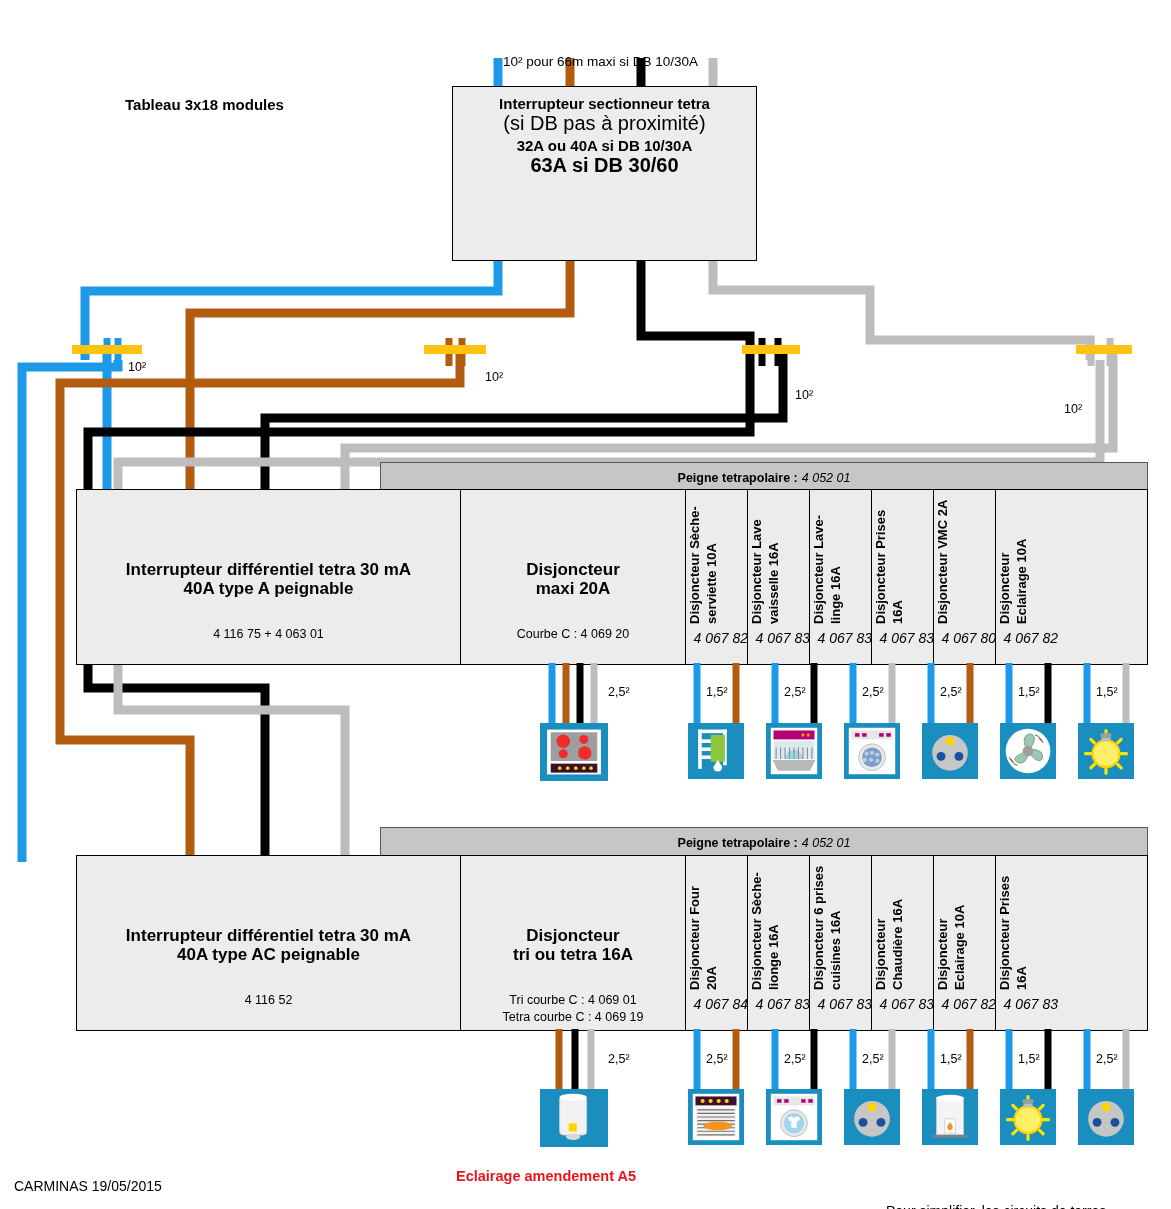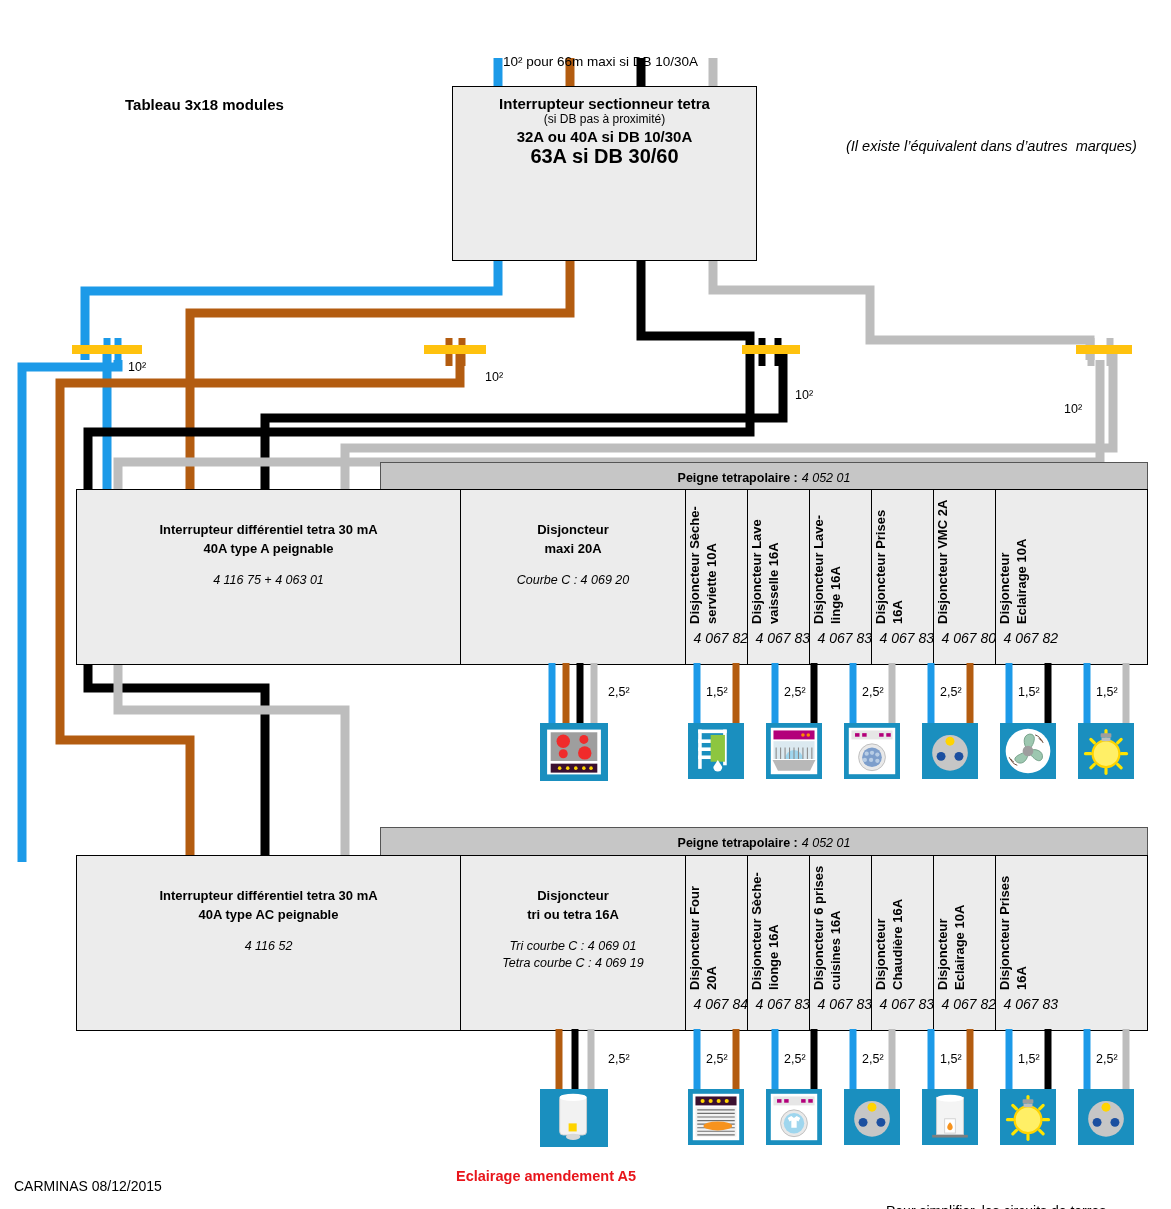--- a/index.html
+++ b/index.html
@@ -23,21 +23,21 @@
                  font-style:italic; text-align:left; }
 
   
   #sectionneur {
     left:452px; top:86px; width:305px; height:175px;
     background:#ececec; border:1.5px solid #000;
     display:flex; flex-direction:column; align-items:center;
     padding-top:8px;
   }
   #sectionneur .l1 { font-size:15px; font-weight:bold; }
-  #sectionneur .l2 { font-size:12px; }
+  #sectionneur .l2 { font-size:20px; }
   #sectionneur .l3 { font-size:15px; font-weight:bold; margin-top:2px;}
   #sectionneur .l4 { font-size:20px; font-weight:bold; }
   #sectionneur .refs { font-size:12.5px; font-style:italic; line-height:17px;
                        margin-top:12px; text-align:center; }
 
   
   .peigne {
     position:absolute; height:32px; background:#c6c6c6;
     border:1px solid #555; display:flex; align-items:center;
     justify-content:center; font-size:12.5px; font-weight:bold;
@@ -45,23 +45,23 @@
   .peigne i { font-style:italic; font-weight:normal; margin-left:4px; }
 
   .panel { position:absolute; display:flex; background:#ececec;
            border:1.5px solid #000; }
   .cell { border-right:1.5px solid #000; background:#ececec;
           position:relative; }
   .cell:last-child { border-right:none; }
 
   .bigcell { display:flex; flex-direction:column; align-items:center;
              padding-top:30px; }
-  .bigcell .b1 { font-size:13px; font-weight:bold; line-height:19px;
-                 text-align:center; }
-  .bigcell .b2 { font-size:12.5px; font-style:italic; margin-top:14px;
+  .bigcell .b1 { font-size:17px; font-weight:bold; line-height:19px;
+                 text-align:center;margin-top:40px; }
+  .bigcell .b2 { font-size:12.5px; margin-top:28px;
                  line-height:17px; text-align:center; }
 
   .vcell { width:62px; position:relative; }
   .vlabel {
     position:absolute; bottom:40px; left:0; width:62px;
     transform-origin:center;
     writing-mode:vertical-rl; transform:rotate(180deg);
     font-size:13px; font-weight:bold; line-height:17px;
     text-align:left; height:128px;
     display:block;
@@ -140,21 +140,20 @@
 <div class="txt" style="left:1064px;top:402px; font-size:12.5px;">10²</div>
 
 <div id="top-note" class="txt center">
   <div>10² pour 66m maxi si DB 10/30A</div>
   <div>16² pour 52m maxi si DB 30/60A</div>
 </div>
 
 <div id="tableau-title" class="txt">Tableau 3x18 modules</div>
 
 <div id="legend-note" class="txt center">
-  <div>(Il existe l’équivalent dans d’autres  marques)</div>
 </div>
 
 <div id="sectionneur" class="abs">
   <div class="l1">Interrupteur sectionneur tetra</div>
   <div class="l2">(si DB pas à proximité)</div>
   <div class="l3">32A ou 40A si DB 10/30A</div>
   <div class="l4">63A si DB 30/60</div>
 </div>
 
 <div class="peigne" style="left:380px; top:462px; width:768px;">
@@ -527,18 +526,18 @@
 
 <div class="appl" style="left:1078px; top:1089px;">
   <svg width="100%" height="100%" viewBox="0 0 56 56">
     <circle cx="28" cy="30" r="20" fill="#c6c6c6"></circle>
     <circle cx="28" cy="17" r="5" fill="#ffd400"></circle>
     <circle cx="18" cy="34" r="5" fill="#1b4fa0"></circle>
     <circle cx="38" cy="34" r="5" fill="#1b4fa0"></circle>
   </svg>
 </div>
 
-<div id="carminas" class="txt">CARMINAS 08/12/2015</div>
+<div id="carminas" class="txt">CARMINAS 19/05/2015</div>
 <div id="conforme" class="txt">Eclairage amendement A5</div>
 <div id="simplify" class="txt">
   <div>Pour simplifier, les circuits de terres</div>
   
 </div>
 
 </body></html>

